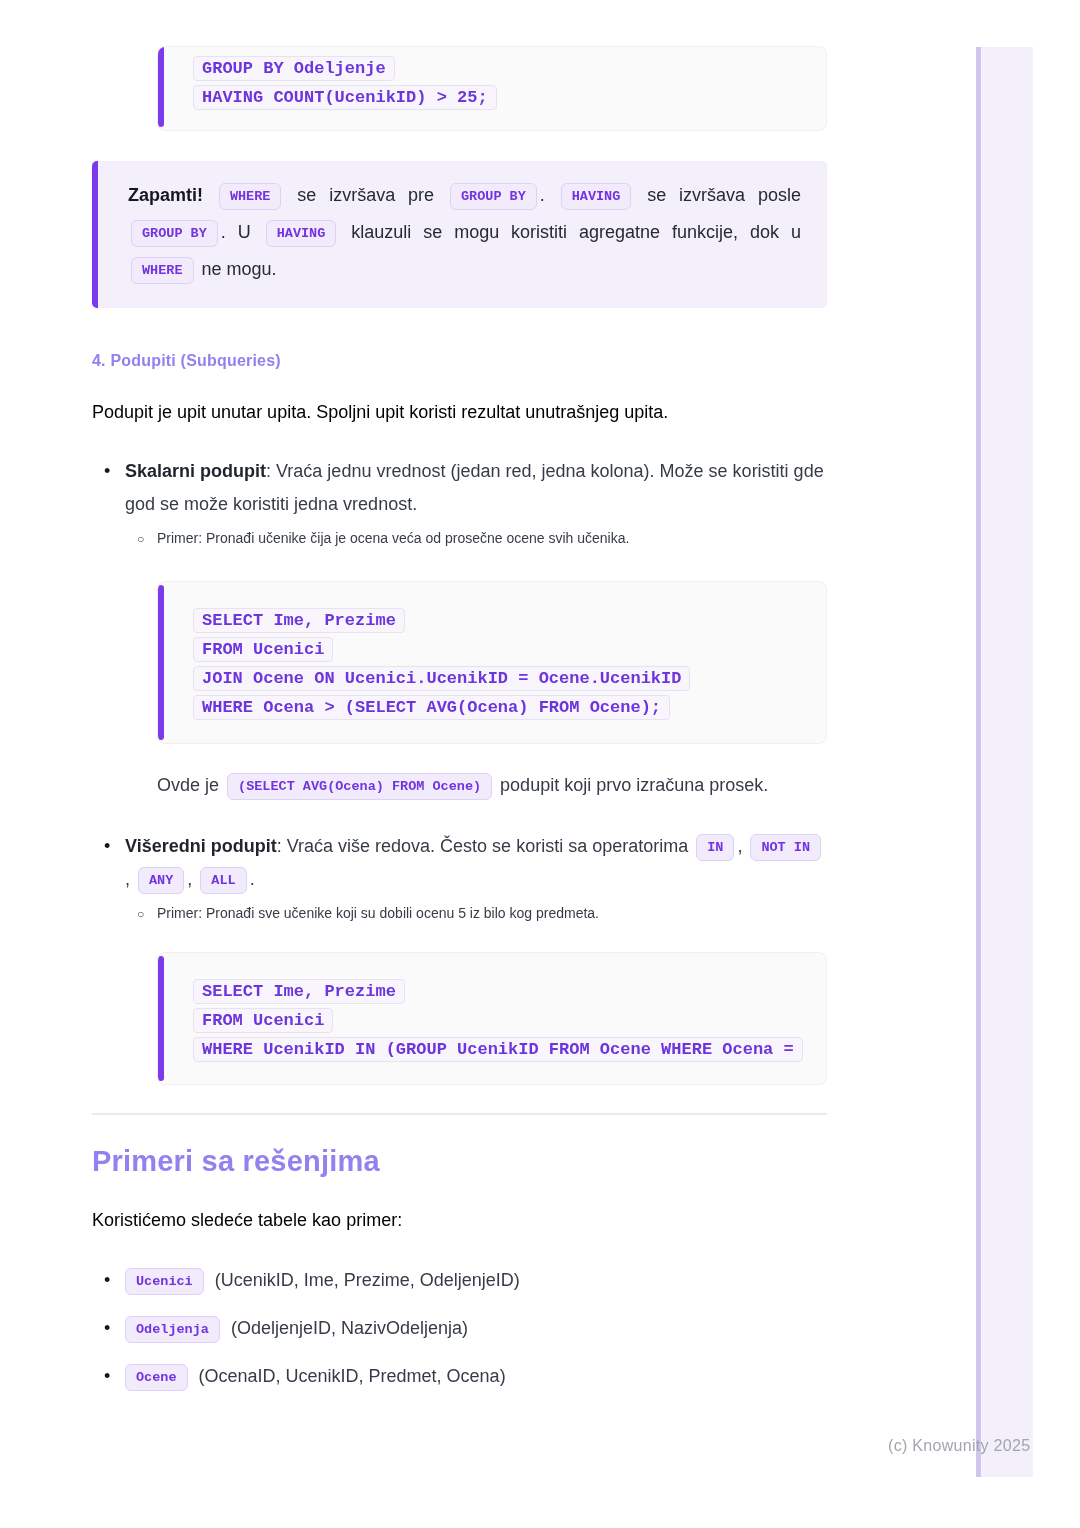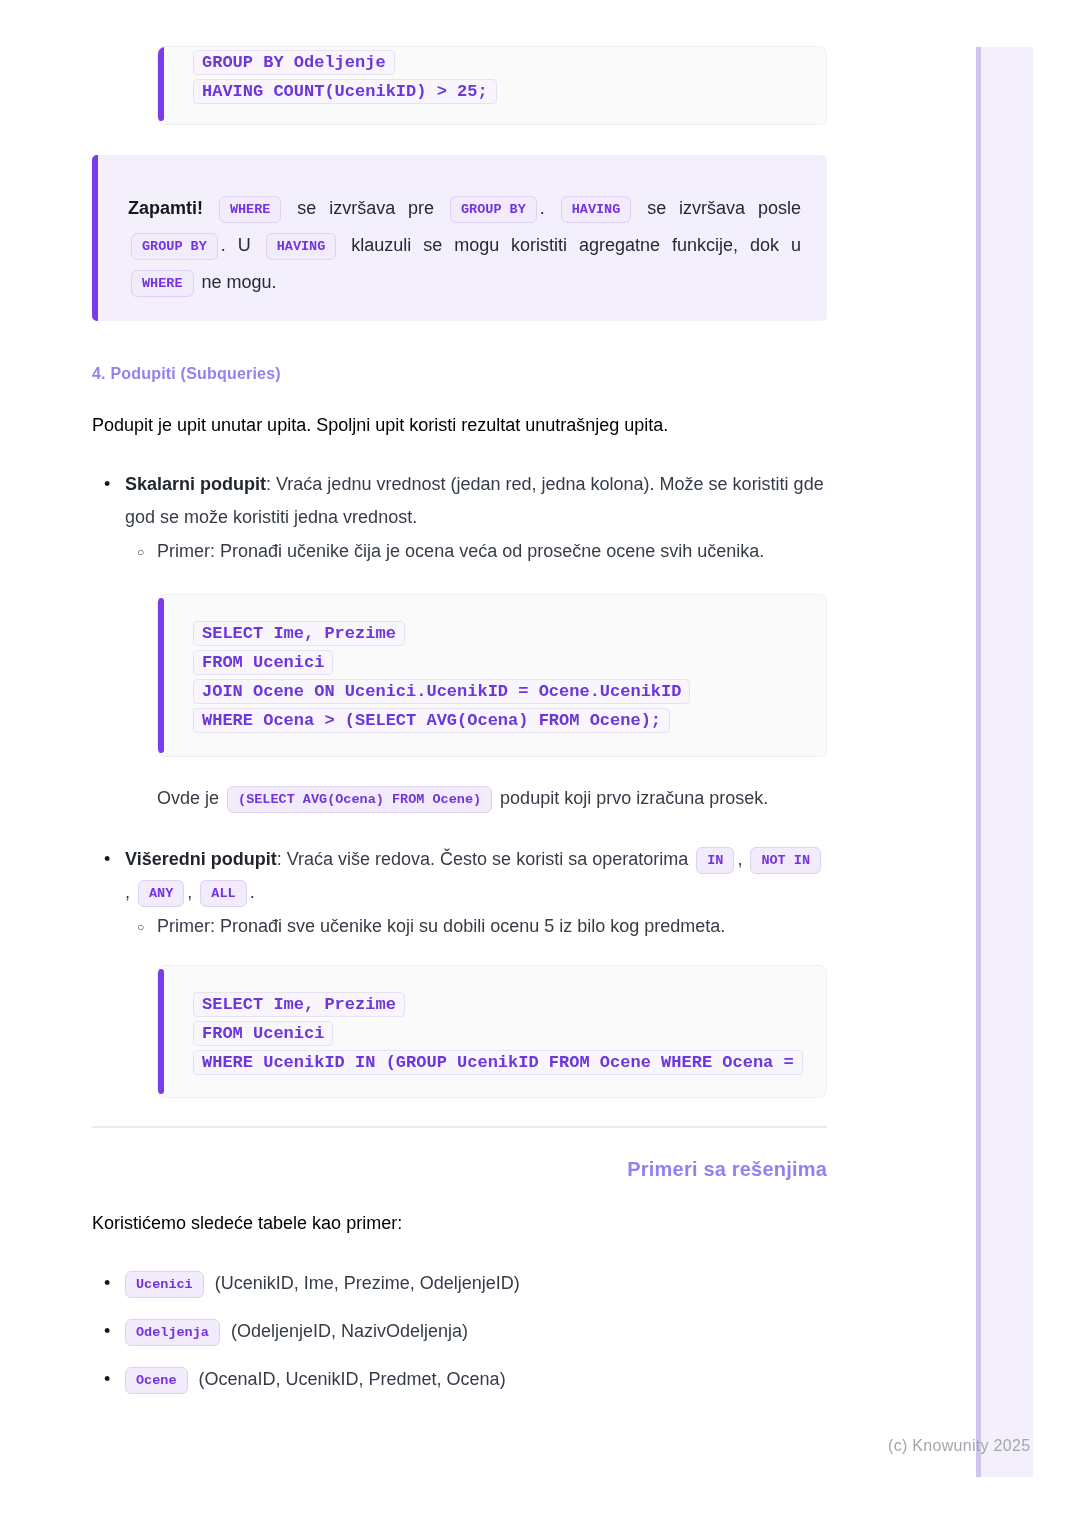--- a/index.html
+++ b/index.html
@@ -29,21 +29,21 @@
     overflow: hidden;
   }
   .code-block::before {
     content: "";
     position: absolute;
     left: 0; top: 3px; bottom: 3px;
     width: 6px;
     background: #7c3aed;
     border-radius: 4px;
   }
-  .cb1 { margin-top: 46px; padding: 3px 14px 20px 35px; }
+  .cb1 { margin-top: 46px; padding: 9px 14px 20px 35px; }
   .cb1::before { top: 0; border-radius: 0 0 4px 4px; }
   .cb2 { margin-top: 26px; padding: 26px 14px 23px 35px; }
   .cb3 { margin-top: 22px; padding: 26px 14px 22px 35px; }
   .code-line { margin: 0 0 4px 0; white-space: nowrap; }
   .code-line:last-child { margin-bottom: 0; }
   .code-chip {
     display: inline-block;
     font-family: "Liberation Mono", monospace;
     font-weight: 700;
     font-size: 17px;
@@ -55,21 +55,21 @@
     padding: 1px 8px;
   }
 
   
   .callout {
     margin-top: 30px;
     box-sizing: border-box;
     background: #f3f0fc;
     border-left: 6px solid #7c3aed;
     border-radius: 5px;
-    padding: 35px 26px 20px 30px;
+    padding: 16px 26px 20px 30px;
     font-size: 18px;
     line-height: 37px;
     text-align: justify;
     color: #252a33;
   }
   .callout strong { color: #15181f; }
 
   
   .chip {
     display: inline-block;
@@ -90,25 +90,24 @@
   
   h2.section-h {
     margin: 44px 0 0 0;
     font-size: 16px;
     font-weight: 700;
     color: #9182f0;
     letter-spacing: 0.2px;
   }
   h1.page-h {
     margin: 30px 0 0 0;
-    font-size: 20px;
+    font-size: 29px;
     font-weight: 700;
     color: #9182f0;
     letter-spacing: 0.2px;
-    text-align: right;
   }
   p.lead {
     margin: 26px 0 0 0;
     font-size: 18px;
     line-height: 33px;
     color: #000000;
   }
   p.note {
     margin: 22px 0 0 65px;
     width: 612px;
@@ -136,21 +135,21 @@
     color: #15181f;
   }
   ul.main > li strong { color: #1f242d; }
   ul.sub {
     list-style: none;
     margin: 1px 0 0 0;
     padding: 0 0 0 32px;
   }
   ul.sub > li {
     position: relative;
-    font-size: 18px;
+    font-size: 14px;
     line-height: 33px;
   }
   ul.sub > li::before {
     content: "\25CB";
     position: absolute;
     left: -20px; top: 1px;
     font-size: 12px;
     color: #3a404a;
   }
   ul.tables {

